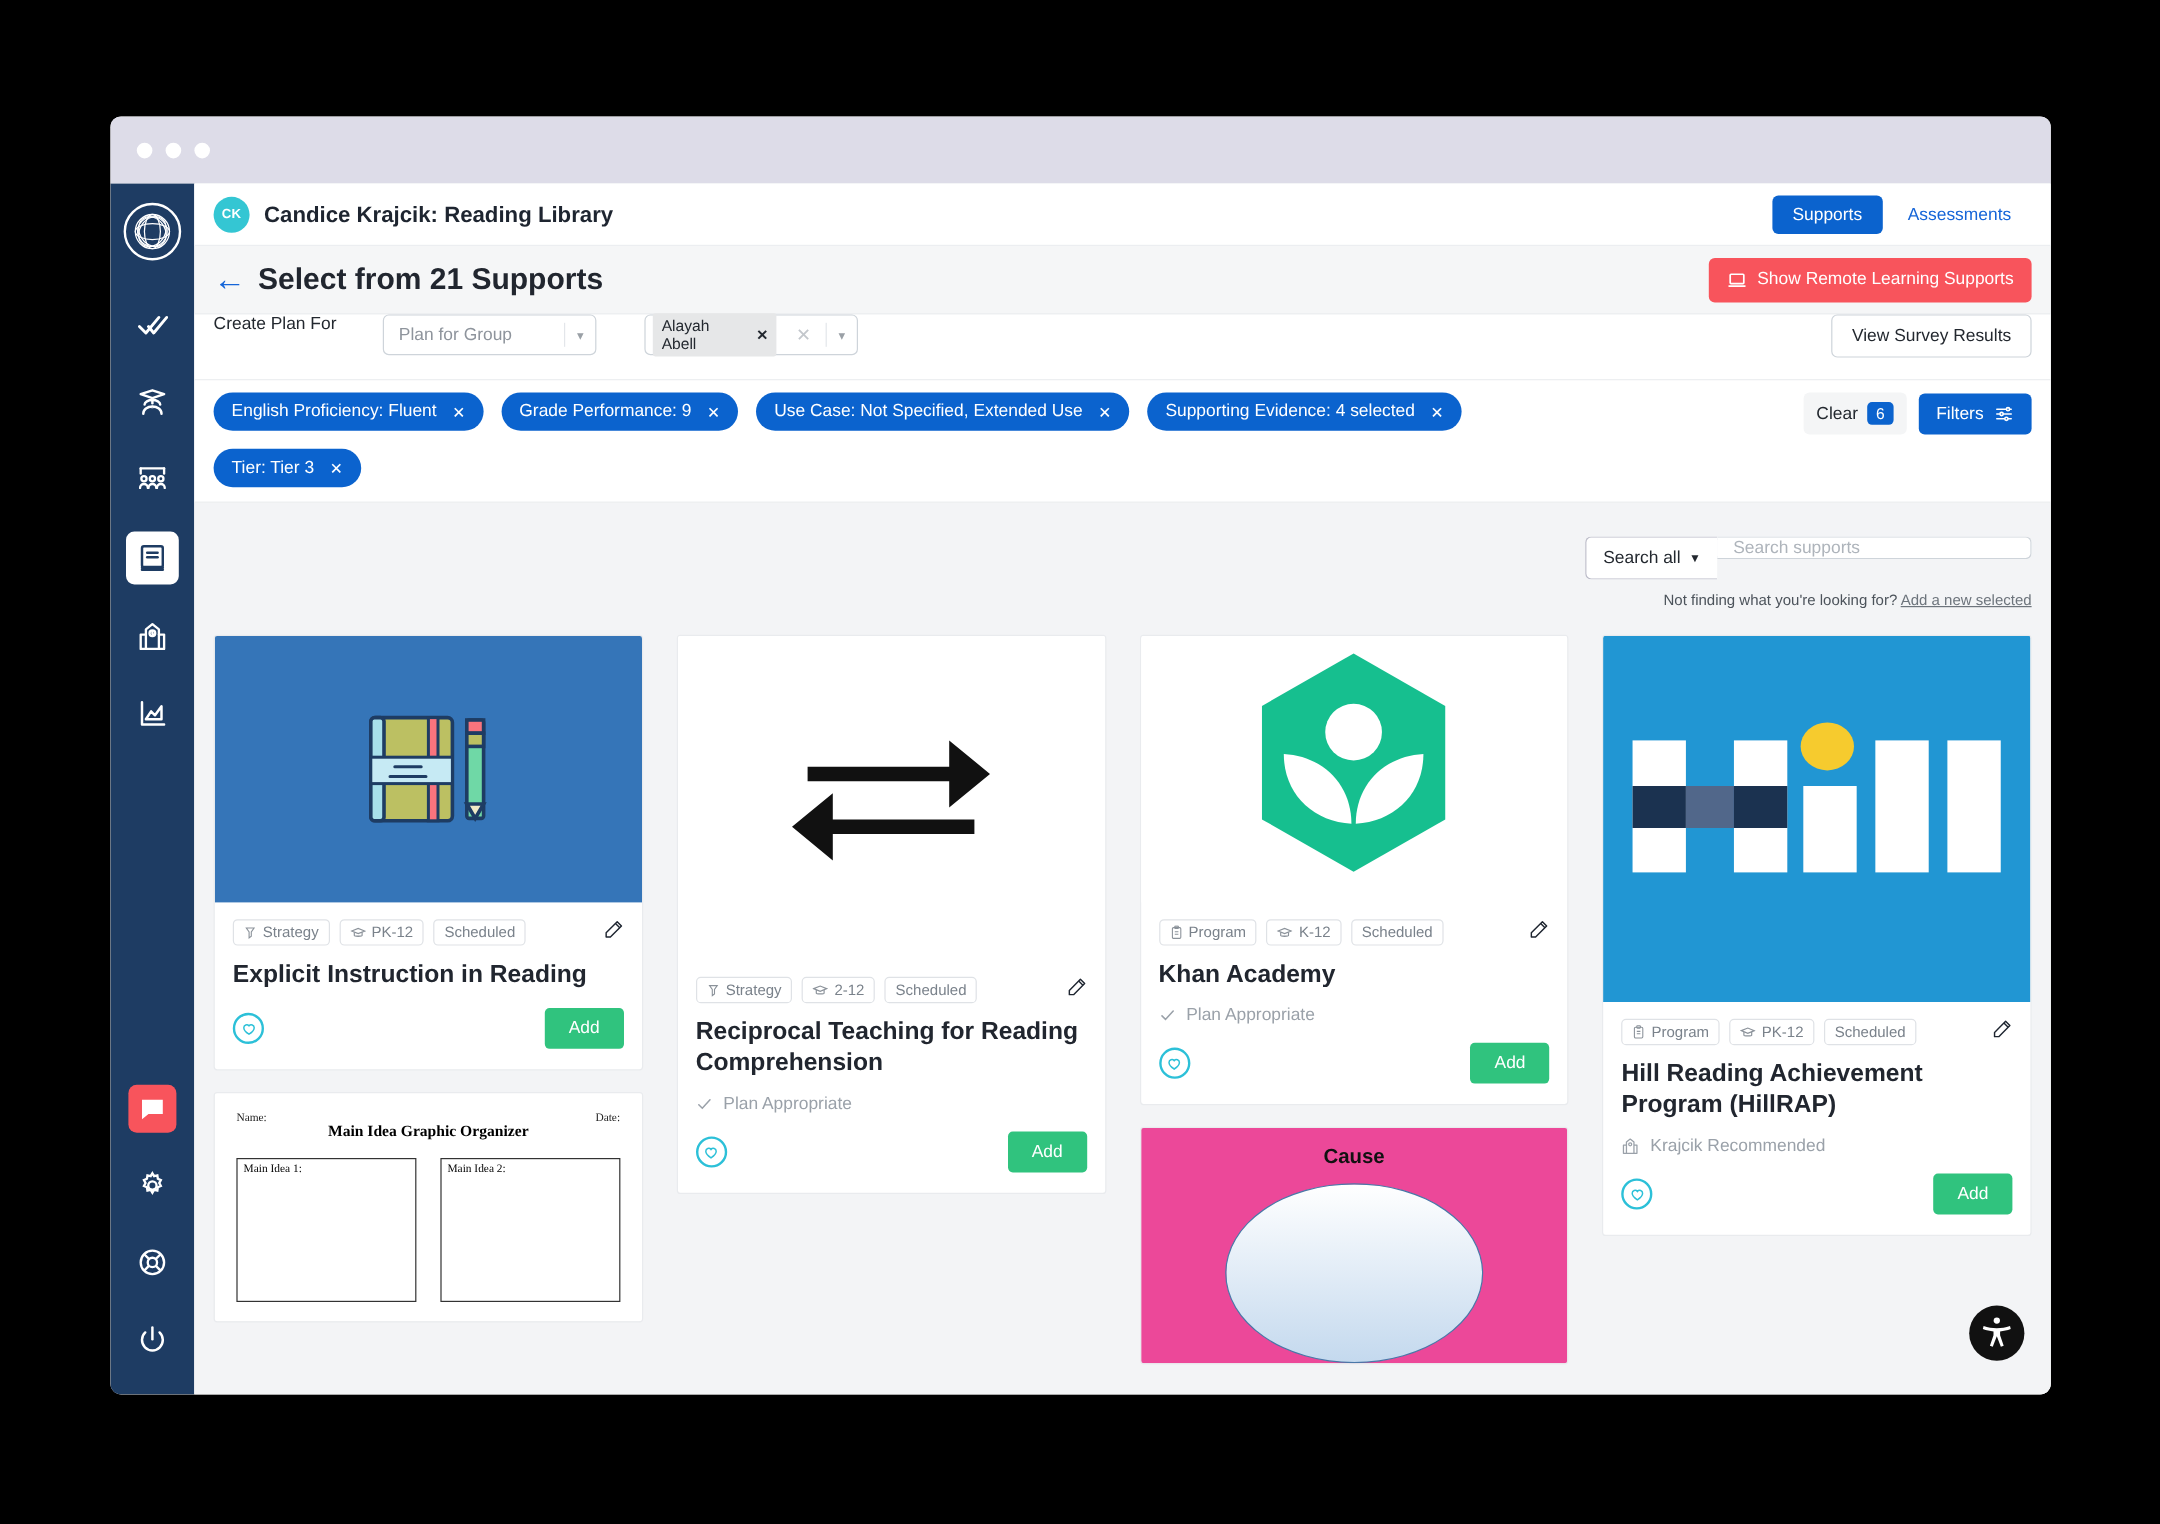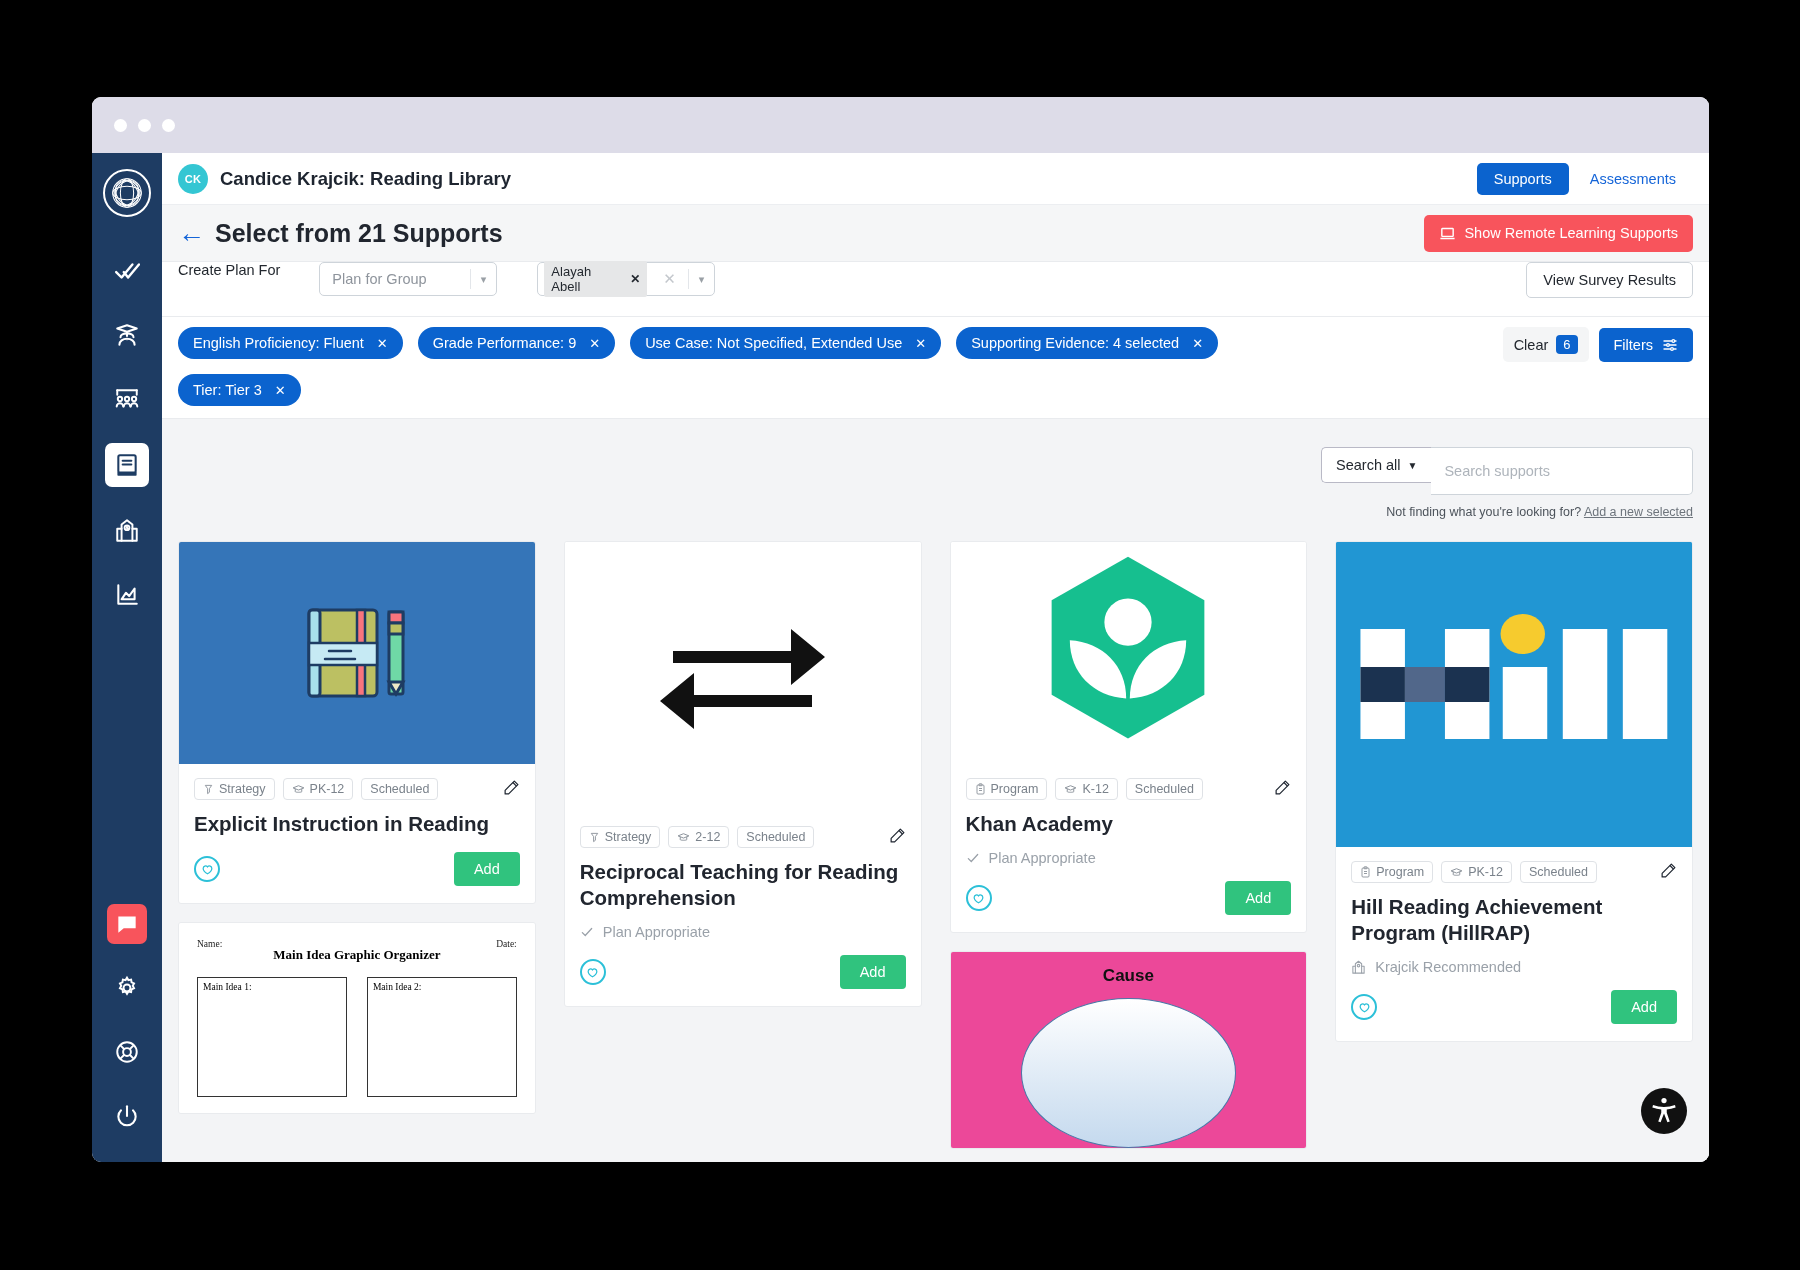--- a/index.html
+++ b/index.html
@@ -160,21 +160,21 @@
   .search-row { display: flex; justify-content: flex-end; padding-top: 28px; }
   .search-wrap { display: flex; width: 372px; }
   .search-all {
     border: 1px solid #b9b9c6; border-right: none;
     border-radius: 5px 0 0 5px; background: #fff;
     padding: 0 14px; font-size: 14.5px; color: #23282f;
     display: flex; align-items: center; gap: 7px; height: 36px; cursor: pointer;
   }
   .search-input {
     flex: 1 1 auto; border: 1px solid #ced4da; border-left: none;
-    border-radius: 0 5px 5px 0; height: 48px; padding: 0 13px;
+    border-radius: 0 5px 5px 0; height: 19px; padding: 0 13px;
     font-size: 14.5px; color: #23282f; outline: none;
     font-family: "Liberation Sans", sans-serif;
   }
   .search-input::placeholder { color: #aeb4bb; }
   .notfind { text-align: right; font-size: 12.5px; color: #4c535b; padding-top: 10px; }
   .notfind a { color: #6d747c; text-decoration: underline; cursor: pointer; }
 
   .cards-grid {
     display: grid; grid-template-columns: repeat(4, 1fr);
     gap: 0 28px; margin-top: 22px;

